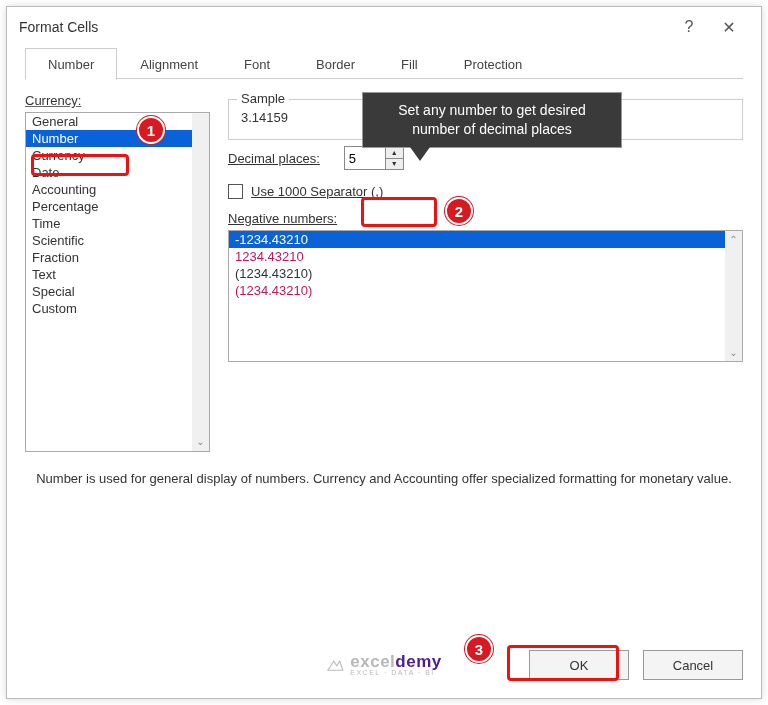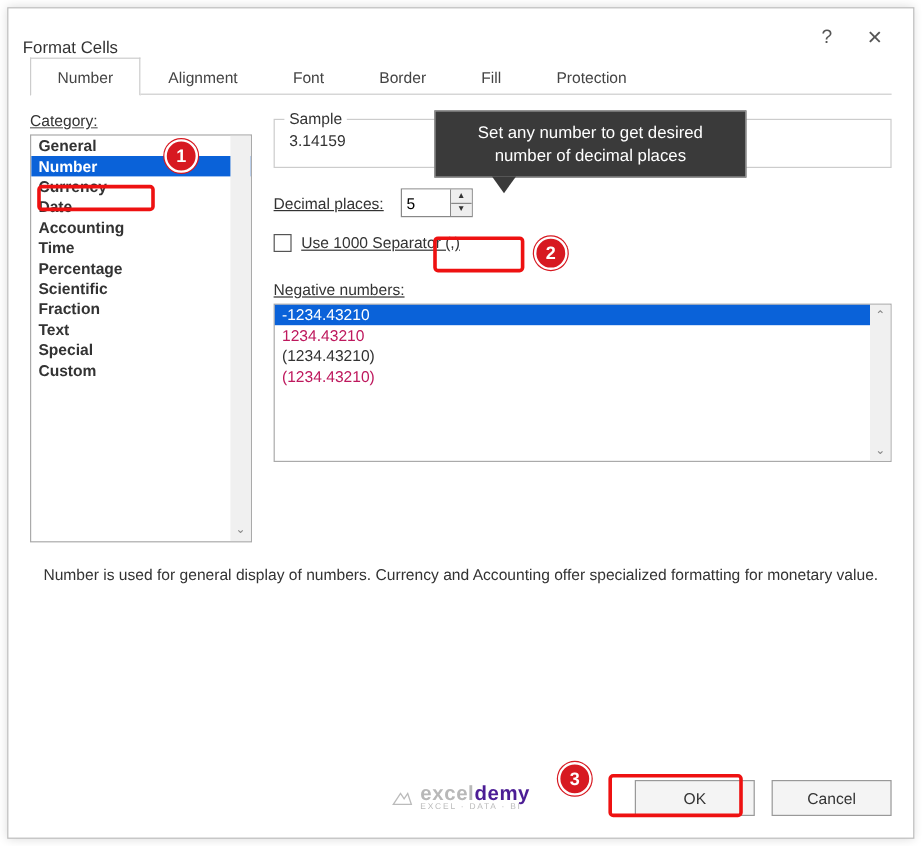--- a/index.html
+++ b/index.html
@@ -1,45 +1,45 @@
 <!DOCTYPE html>
 <html><head>
 <meta charset="utf-8">
 <style>
 * { box-sizing: border-box; margin: 0; padding: 0; }
 body { font-family: "Segoe UI", Tahoma, sans-serif; font-size: 13px; color: #333; background: #fff; width: 768px; height: 705px; position: relative; }
 .dialog { position: absolute; left: 6px; top: 6px; width: 756px; height: 693px; border: 1px solid #bbb; background: #fff; box-shadow: 0 0 8px rgba(0,0,0,.15); }
-.titlebar { display: flex; align-items: flex-end; height: 40px; padding: 0 12px; }
+.titlebar { display: flex; align-items: center; height: 40px; padding: 0 12px; }
 .title { flex: 1; font-size: 14px; }
 .title-btn { width: 40px; height: 30px; display: flex; align-items: center; justify-content: center; font-size: 16px; color: #555; font-family: Arial, sans-serif; }
 .tabs-wrap { padding: 0 18px; }
 .tabs { display: flex; border-bottom: 1px solid #ccc; height: 32px; }
 .tab { padding: 0 22px; height: 32px; display: flex; align-items: center; color: #444; border: 1px solid transparent; position: relative; top: 1px; cursor: pointer; }
 .tab.active { border: 1px solid #ccc; border-bottom: 1px solid #fff; background: #fff; }
 .content { padding: 14px 18px 0 18px; display: flex; gap: 18px; }
 .left-col { width: 185px; }
 .cat-label { text-decoration: underline; text-decoration-color: #666; margin-bottom: 4px; }
 .cat-list { border: 1px solid #aaa; height: 340px; background: #fff; overflow: hidden; position: relative; }
 .cat-scrollbar { position: absolute; right: 0; top: 0; bottom: 0; width: 17px; background: #f0f0f0; display: flex; flex-direction: column; justify-content: flex-end; align-items: center; }
 .cat-scrollbar span { font-size: 10px; color: #888; padding-bottom: 4px; }
-.cat-item { padding: 1px 6px; cursor: pointer; font-weight: bold; }
+.cat-item { padding: 1px 6px; cursor: pointer; }
 .cat-item.selected { background: #0a62d9; color: #fff; }
 .right-col { flex: 1; position: relative; }
 .sample-group { border: 1px solid #ccc; padding: 10px 12px 14px; position: relative; margin-top: 6px; }
 .sample-group .legend { position: absolute; top: -9px; left: 8px; background: #fff; padding: 0 4px; }
-.dec-row { display: flex; align-items: center; gap: 14px; margin-top: 17px; }
+.dec-row { display: flex; align-items: center; gap: 24px; margin-top: 6px; }
 .dec-label { text-decoration: underline; }
 .spinner { display: flex; align-items: stretch; border: 1px solid #888; height: 24px; width: 60px; background: #fff; }
 .spinner input { border: none; width: 40px; padding: 0 4px; font-family: inherit; font-size: 13px; outline: none; }
 .spin-btns { width: 18px; display: flex; flex-direction: column; border-left: 1px solid #888; }
 .spin-btn { flex: 1; display: flex; align-items: center; justify-content: center; font-size: 7px; background: #eee; cursor: pointer; }
 .spin-btn:first-child { border-bottom: 1px solid #888; }
 .sep-row { display: flex; align-items: center; gap: 8px; margin-top: 14px; }
 .checkbox { width: 15px; height: 15px; border: 1px solid #555; background: #fff; }
-.neg-label { text-decoration: underline; margin-top: 24px; margin-bottom: 4px; }
+.neg-label { text-decoration: underline; margin-top: 12px; margin-bottom: 4px; }
 .neg-list { border: 1px solid #aaa; height: 132px; background: #fff; position: relative; padding-right: 17px; }
 .neg-item { padding: 1px 6px; }
 .neg-item.selected { background: #0a62d9; color: #fff; }
 .neg-item.red { color: #be185d; }
 .neg-scrollbar { position: absolute; right: 0; top: 0; bottom: 0; width: 17px; background: #f0f0f0; display: flex; flex-direction: column; justify-content: space-between; align-items: center; font-size: 10px; color: #888; }
 .neg-scrollbar span { padding: 3px 0; }
 .description { padding: 18px 18px 0 18px; line-height: 1.4; color: #333; font-size: 13px; text-align: center; }
 .dlg-buttons { position: absolute; bottom: 18px; right: 18px; display: flex; gap: 14px; }
 .dlg-btn { width: 100px; height: 30px; border: 1px solid #999; background: #f4f4f4; display: flex; align-items: center; justify-content: center; cursor: pointer; font-size: 13px; }
 .highlight-red { border: 3px solid #e11; border-radius: 4px; position: absolute; pointer-events: none; }
@@ -70,29 +70,29 @@
         <div class="tab">Alignment</div>
         <div class="tab">Font</div>
         <div class="tab">Border</div>
         <div class="tab">Fill</div>
         <div class="tab">Protection</div>
       </div>
   </div>
 
   <div class="content">
     <div class="left-col">
-      <div class="cat-label">Category:</div>
+      <div class="cat-label">Currency:</div>
       <div class="cat-list" id="cat-list">
         <div class="cat-item">General</div>
           <div class="cat-item selected">Number</div>
           <div class="cat-item">Currency</div>
           <div class="cat-item">Date</div>
           <div class="cat-item">Accounting</div>
+          <div class="cat-item">Percentage</div>
           <div class="cat-item">Time</div>
-          <div class="cat-item">Percentage</div>
           <div class="cat-item">Scientific</div>
           <div class="cat-item">Fraction</div>
           <div class="cat-item">Text</div>
           <div class="cat-item">Special</div>
           <div class="cat-item">Custom</div>
           <div class="cat-scrollbar">
             <span>⌄</span>
           </div>
       </div>
     </div>

